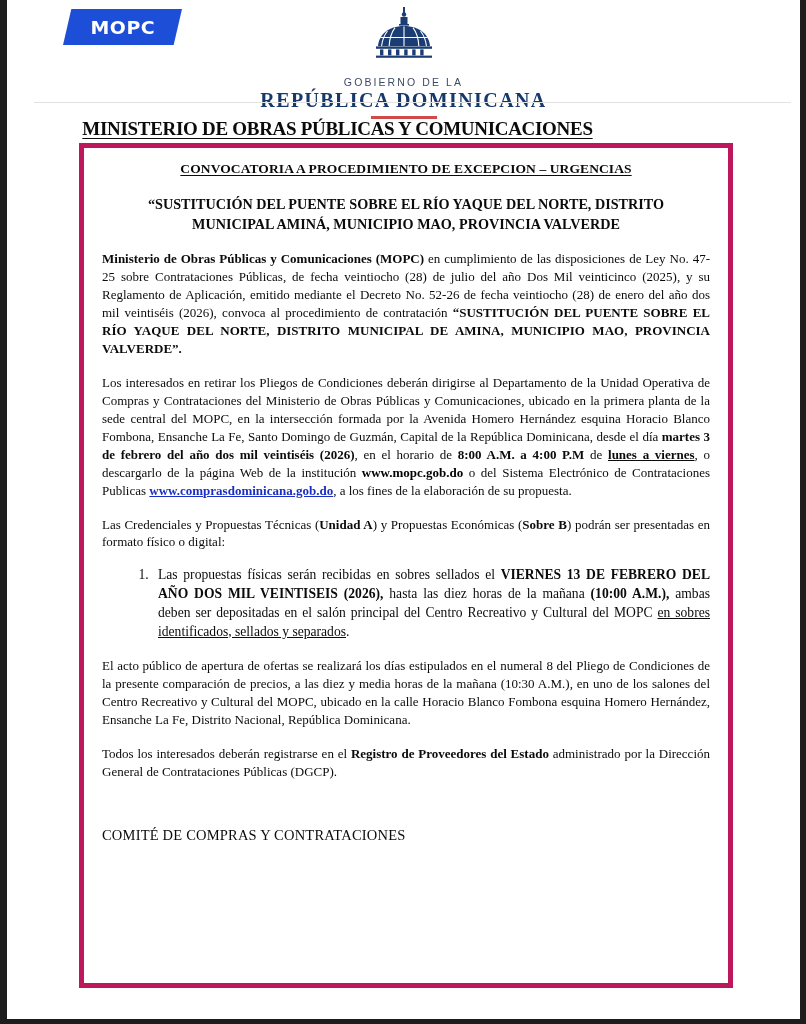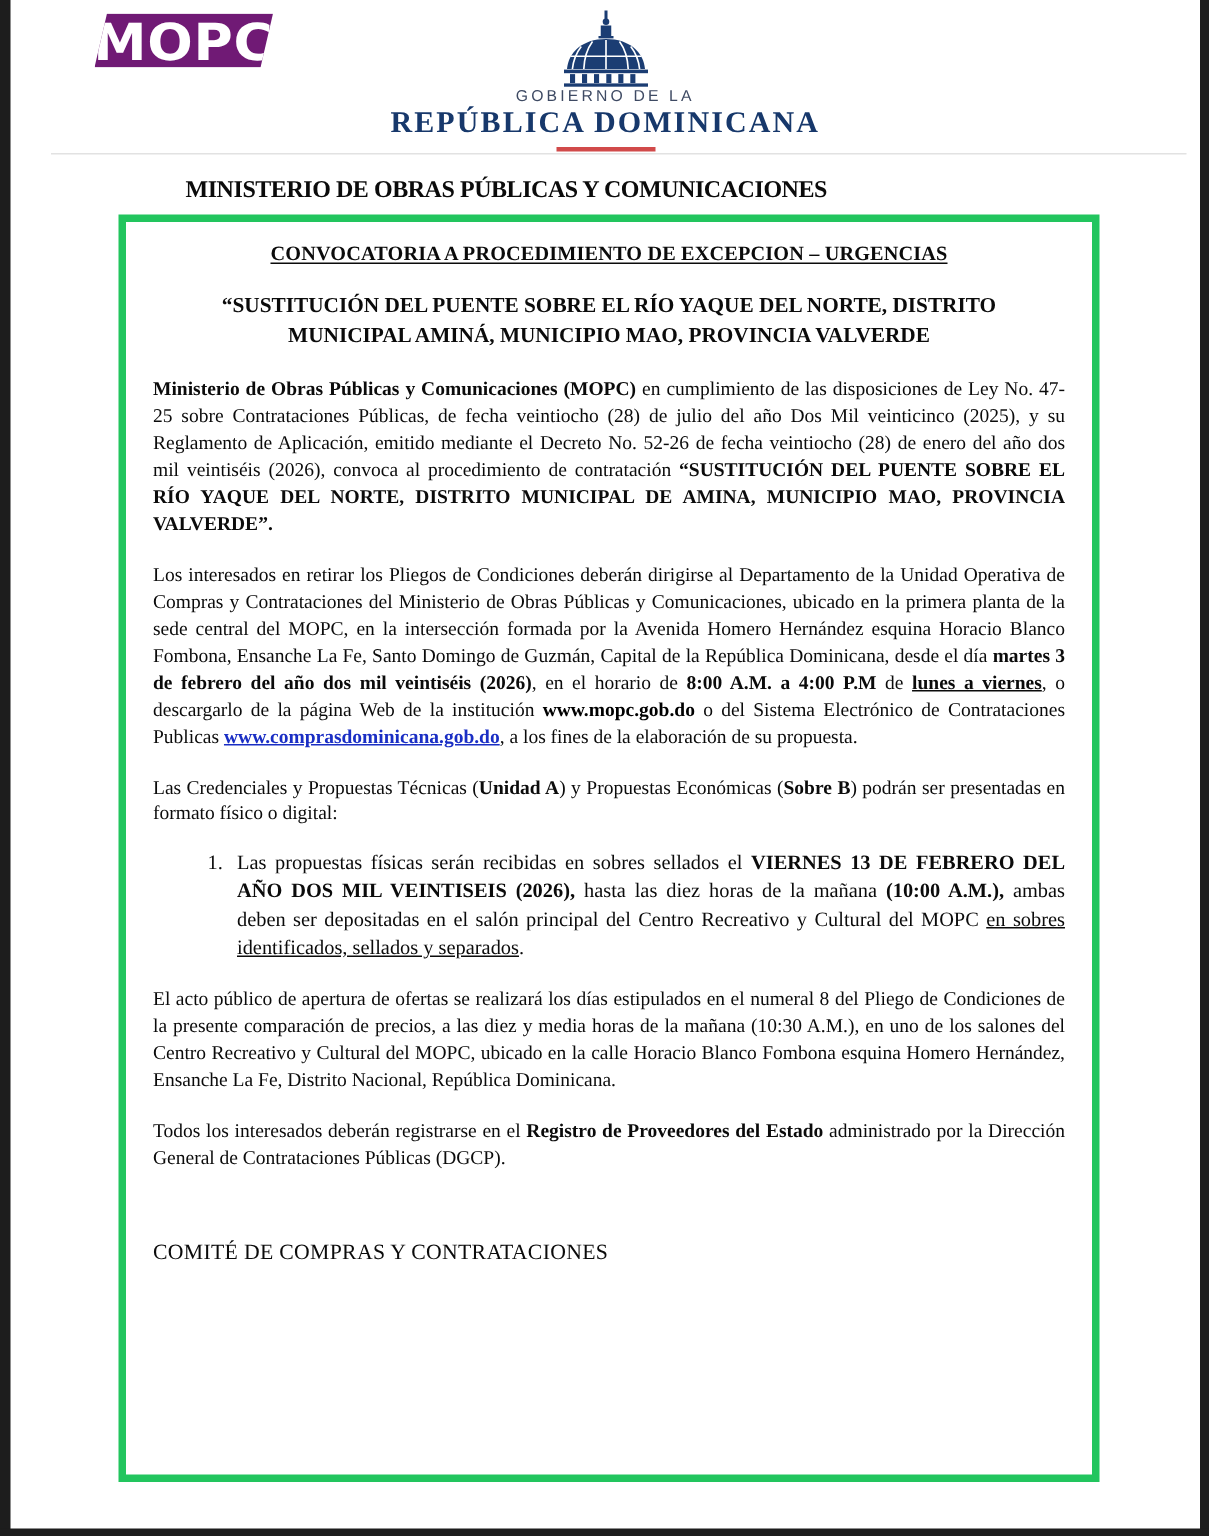--- a/index.html
+++ b/index.html
@@ -51,27 +51,28 @@
   .letterhead {
     position: relative;
     height: 103px;
   }
   .mopc-logo {
     position: absolute;
     left: 56px;
     top: 9px;
     width: 119px;
     height: 36px;
-    background: #701a75;
+    background: #1d4ed8;
     color: #ffffff;
     font-family: "DejaVu Sans", sans-serif;
     font-weight: bold;
-    font-size: 34px;
+    font-size: 18px;
     letter-spacing: 0.5px;
     display: flex;
+    align-items: center;
     justify-content: center;
     clip-path: polygon(7% 0, 100% 0, 93% 100%, 0 100%);
   }
   .mopc-logo span {
     display: block;
     transform: scaleX(1.05);
   }
 
   .gov-seal {
     position: absolute;
@@ -82,21 +83,21 @@
   }
   .seal-dome {
     display: block;
     margin: 0 auto;
   }
   .gov-line1 {
     font-family: "Liberation Sans", sans-serif;
     font-size: 10.5px;
     letter-spacing: 2.1px;
     color: #3e4a63;
-    margin-top: 0;
+    margin-top: 18px;
   }
   .gov-line2 {
     font-family: "Liberation Serif", serif;
     font-size: 20px;
     font-weight: bold;
     letter-spacing: 1.4px;
     color: #17386b;
     margin-top: 1px;
   }
   .gov-rule {
@@ -114,34 +115,35 @@
     background: #e2e2e2;
   }
 
   
   .ministry-title {
     position: absolute;
     left: 0;
     top: 118px;
     width: 661px;
     text-align: center;
-    font-size: 16px;
+    font-size: 19px;
     font-weight: bold;
     letter-spacing: -0.3px;
+    text-decoration: underline;
     text-underline-offset: 3px;
   }
 
   
   .doc-box {
     position: absolute;
     left: 72px;
     top: 143px;
     width: 654px;
     height: 845px;
-    border: 5px solid #22c55e;
+    border: 5px solid #be185d;
     background: #fff;
     box-sizing: border-box;
     padding: 9px 18px 0 18px;
   }
 
   .conv-title {
     text-align: center;
     font-size: 13.5px;
     font-weight: bold;
     text-decoration: underline;

